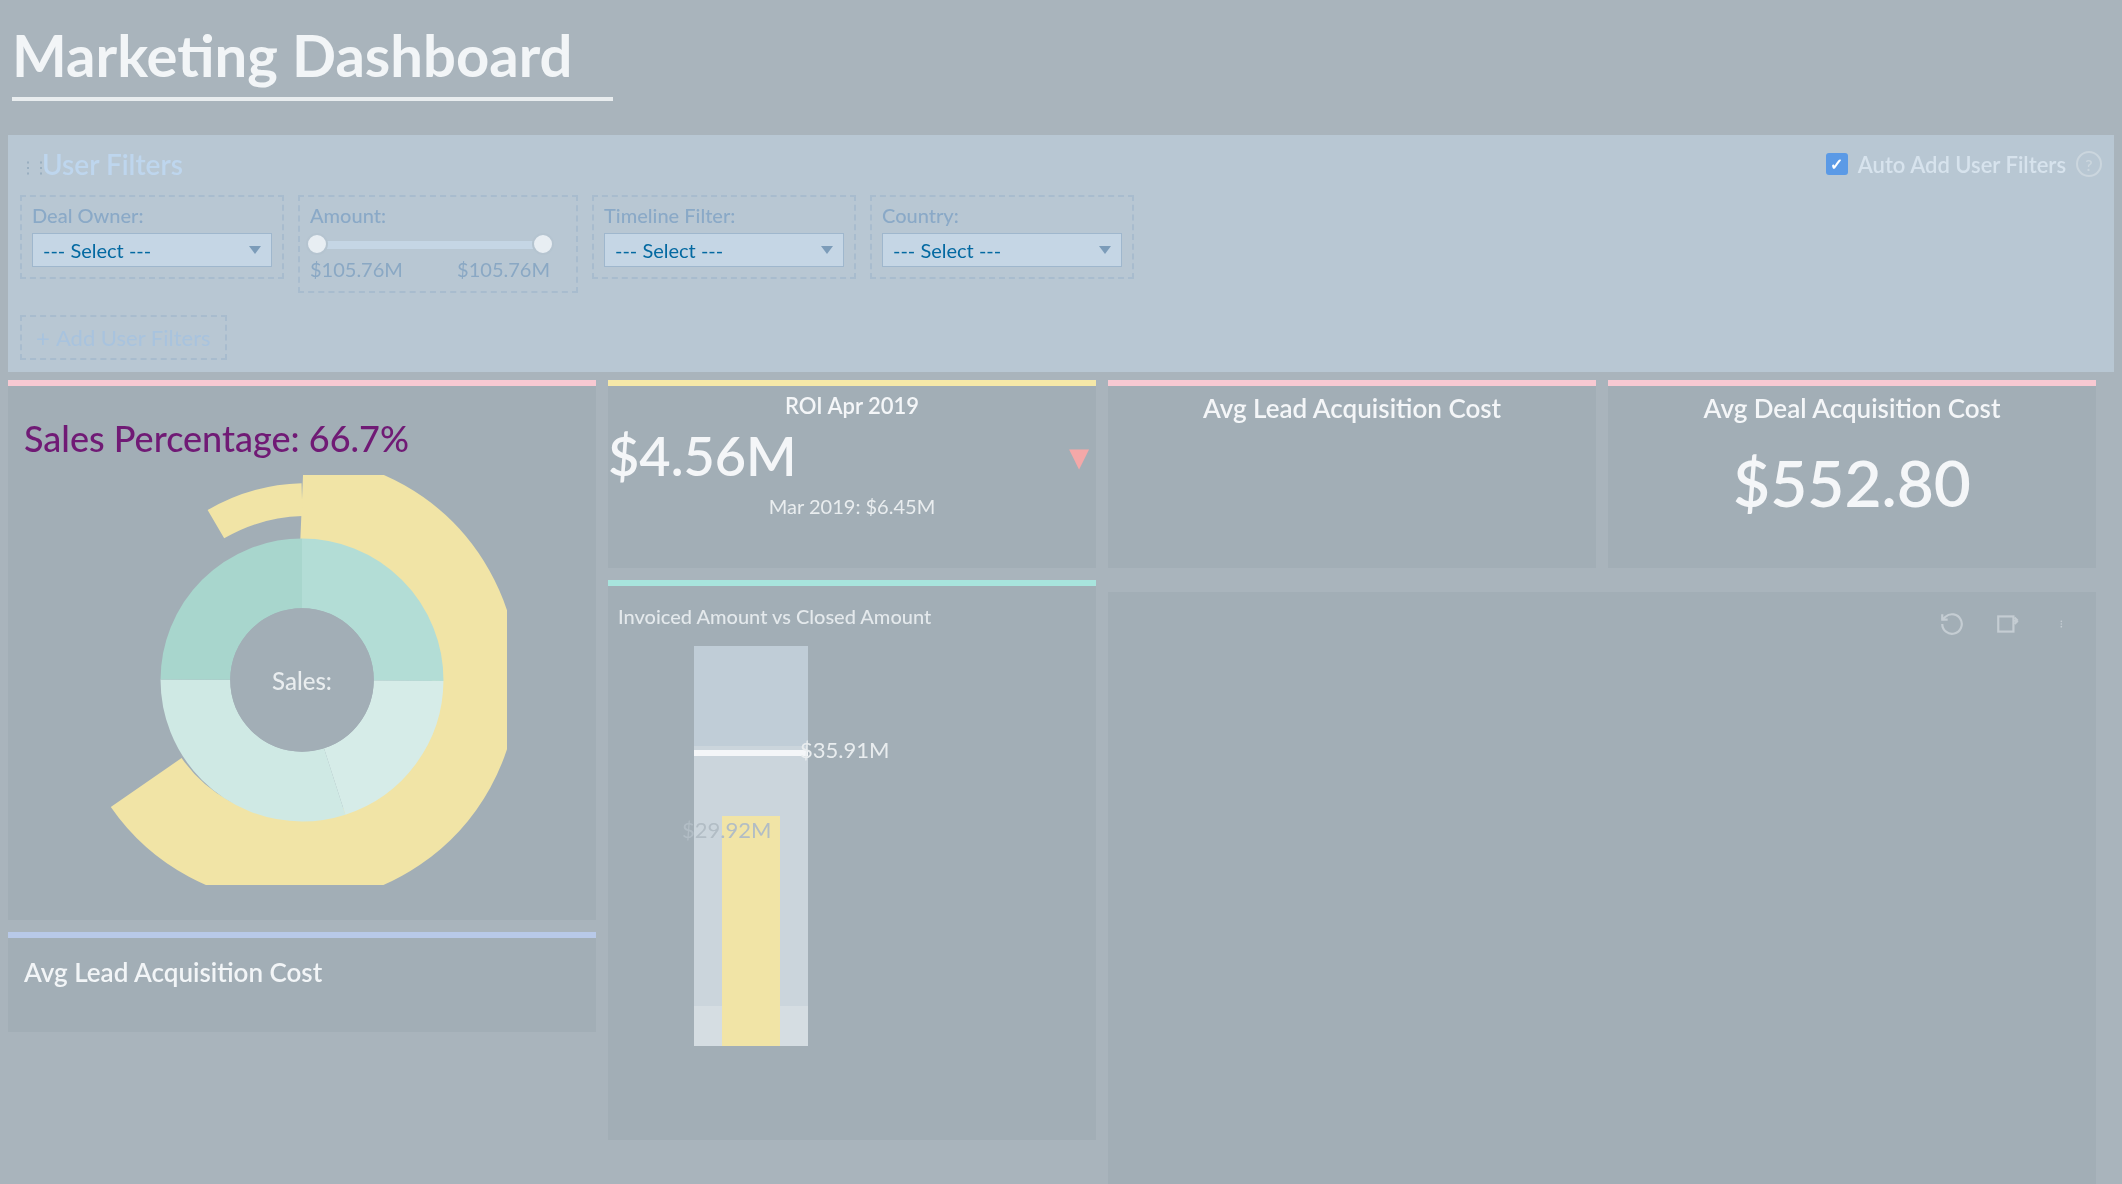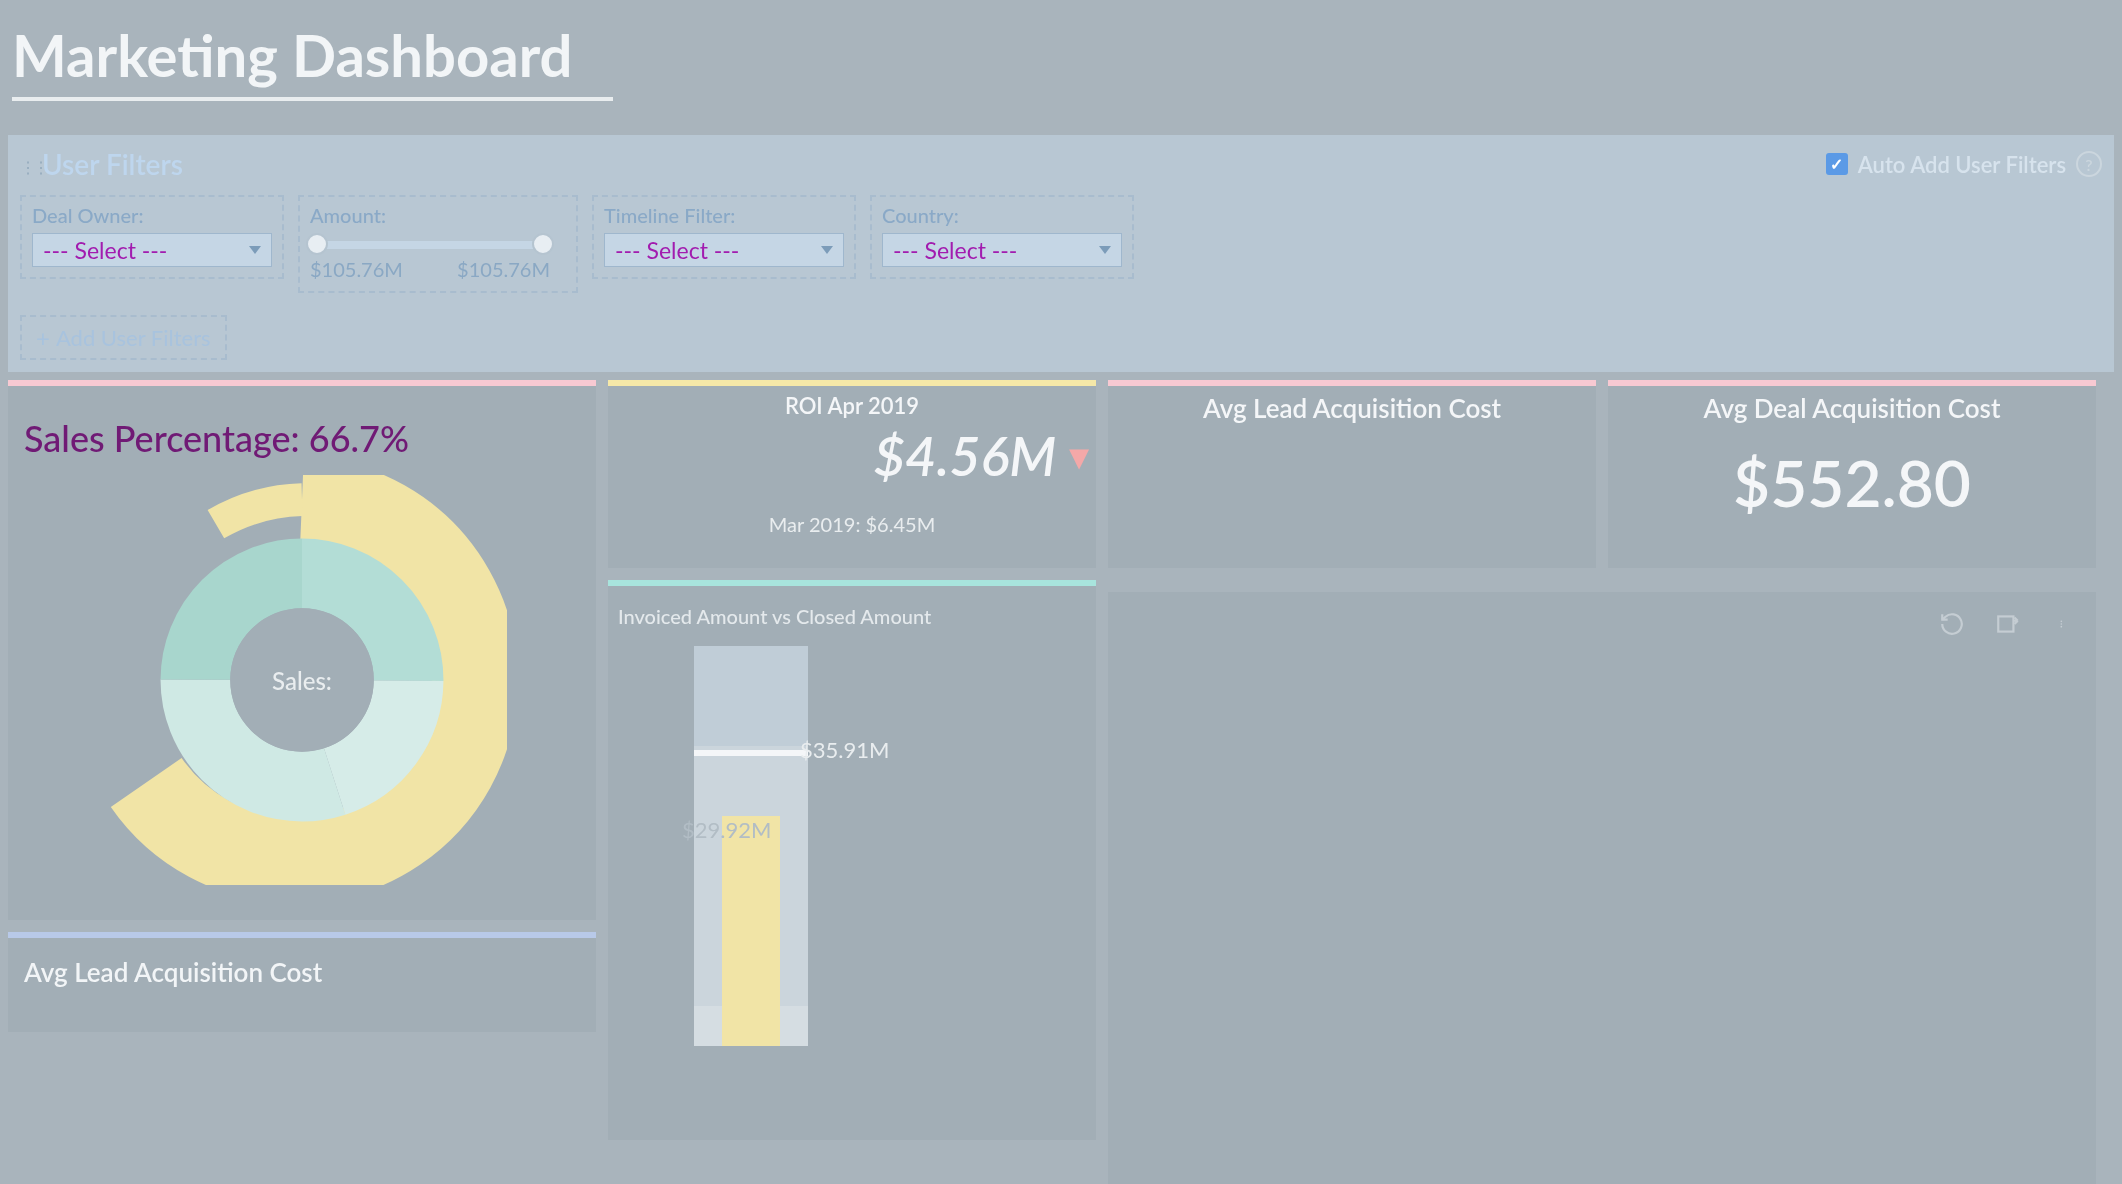--- a/index.html
+++ b/index.html
@@ -16,21 +16,21 @@
 .drag-icon { width: 14px; height: 14px; display:inline-block; color:#9fb2c4;}
 .drag-icon::before { content:"⋮⋮"; letter-spacing:-3px; font-size:16px; color:#94aabd;}
 .filters-title { font-size: 28px; font-weight: 600; color: #bed6ee; }
 .auto-add { display: flex; align-items: center; gap: 10px; color: #d7e3ed; font-size: 22px; font-weight:600;}
 .chk { width: 22px; height: 22px; background: #5b9ae6; border-radius:3px; display:inline-flex; align-items:center; justify-content:center; color:#fff; font-size:16px;}
 .help-icon { width: 26px; height: 26px; border: 2px solid #cbd6de; border-radius: 50%; display:inline-flex; align-items:center; justify-content:center; color:#cbd6de; font-size:16px;}
 
 .filter-row { display:flex; gap: 14px; flex-wrap:wrap; align-items:flex-start;}
 .filter-box { border: 2px dashed #a8bcce; padding: 6px 10px 10px; min-width: 260px; }
 .filter-label { color:#8aa9c7; font-size: 20px; font-weight:500; margin-bottom:6px;}
-.select { background:#c5d6e5; border:1px solid #9fb7cd; color:#a21caf; height:34px; width: 240px; display:flex; align-items:center; justify-content:space-between; padding:0 10px; font-size:23px;}
+.select { background:#c5d6e5; border:1px solid #9fb7cd; color:#0369a1; height:34px; width: 240px; display:flex; align-items:center; justify-content:space-between; padding:0 10px; font-size:20px;}
 .select .caret { width:0;height:0;border-left:6px solid transparent;border-right:6px solid transparent;border-top:8px solid #7c9cb9;}
 
 .slider-wrap { width: 240px; padding-top:8px;}
 .slider { position:relative; height: 8px; background:#c5d6e5; border-radius:4px; margin: 0 6px 8px;}
 .slider-thumb { position:absolute; top:-8px; width:22px; height:22px; background:#e8eef3; border:2px solid #b5c4d0; border-radius:50%;}
 .slider-labels { display:flex; justify-content:space-between; color:#8aa8c4; font-size:20px;}
 
 .add-filters { margin-top: 22px; border: 2px dashed #a8bcce; display:inline-flex; align-items:center; gap:6px; padding: 6px 14px; color:#a8c3de; font-size:22px; background:transparent;}
 .plus-icon::before { content:"+"; font-size:24px; color:#a8c3de;}
 
@@ -45,24 +45,24 @@
 
 
 .sales-card { height: 540px; }
 .sales-title { font-size: 36px; font-weight:500; color:#701a75; padding: 30px 16px 0;}
 .donut-wrap { position:relative; width:100%; height: 440px; display:flex; align-items:center; justify-content:center;}
 .donut-center { position:absolute; color:#e9edef; font-size:24px; font-weight:500;}
 
 
 .roi-card { height:188px; text-align:center; color:#f4f6f8;}
 .roi-title { font-size:22px; font-weight:600; padding-top:6px;}
-.roi-value-row{ display:flex; justify-content:flex-end; align-items:center; gap:6px; margin-top:4px;font-style:italic;}
+.roi-value-row{ display:flex; justify-content:space-between; align-items:center; gap:6px; margin-top:4px;}
 .roi-value{ font-size:54px; font-weight:600;}
 .down-tri { color:#f4a8a8; font-size:34px;}
-.roi-compare { font-size:20px; margin-top:24px; color:#e9edef;}
+.roi-compare { font-size:20px; margin-top:6px; color:#e9edef;}
 
 
 .kpi-card { height:188px; text-align:center; color:#f4f6f8;}
 .kpi-title { font-size:26px; font-weight:600; padding-top:6px;}
 .kpi-value { font-size:64px; font-weight:600; margin-top:20px;}
 
 
 .bullet-card { height: auto; background:#a2aeb6;}
 .bullet-title { font-size:20px; color:#e4e9ec; padding:18px 10px 8px; font-weight:500;}
 .bullet-body { position:relative; padding: 10px 20px; height: 420px;}

